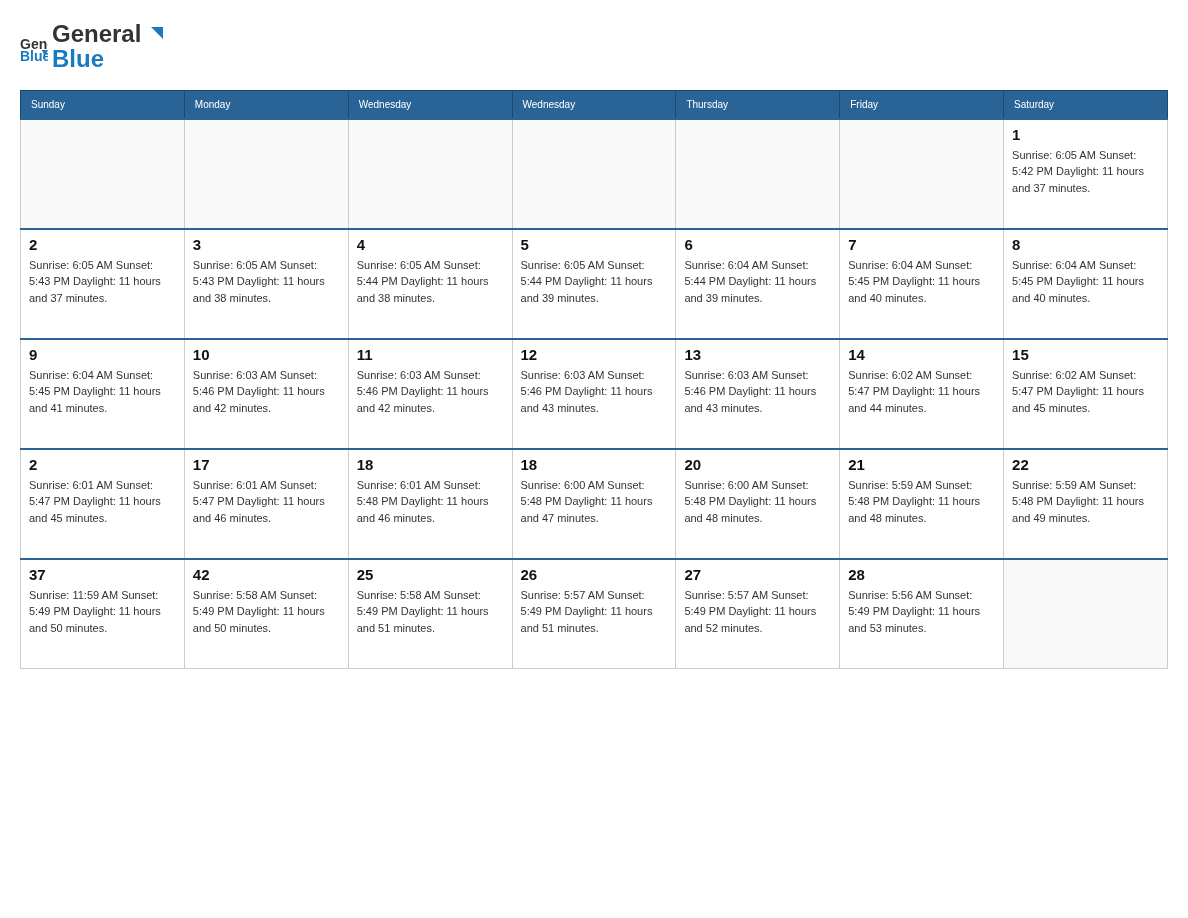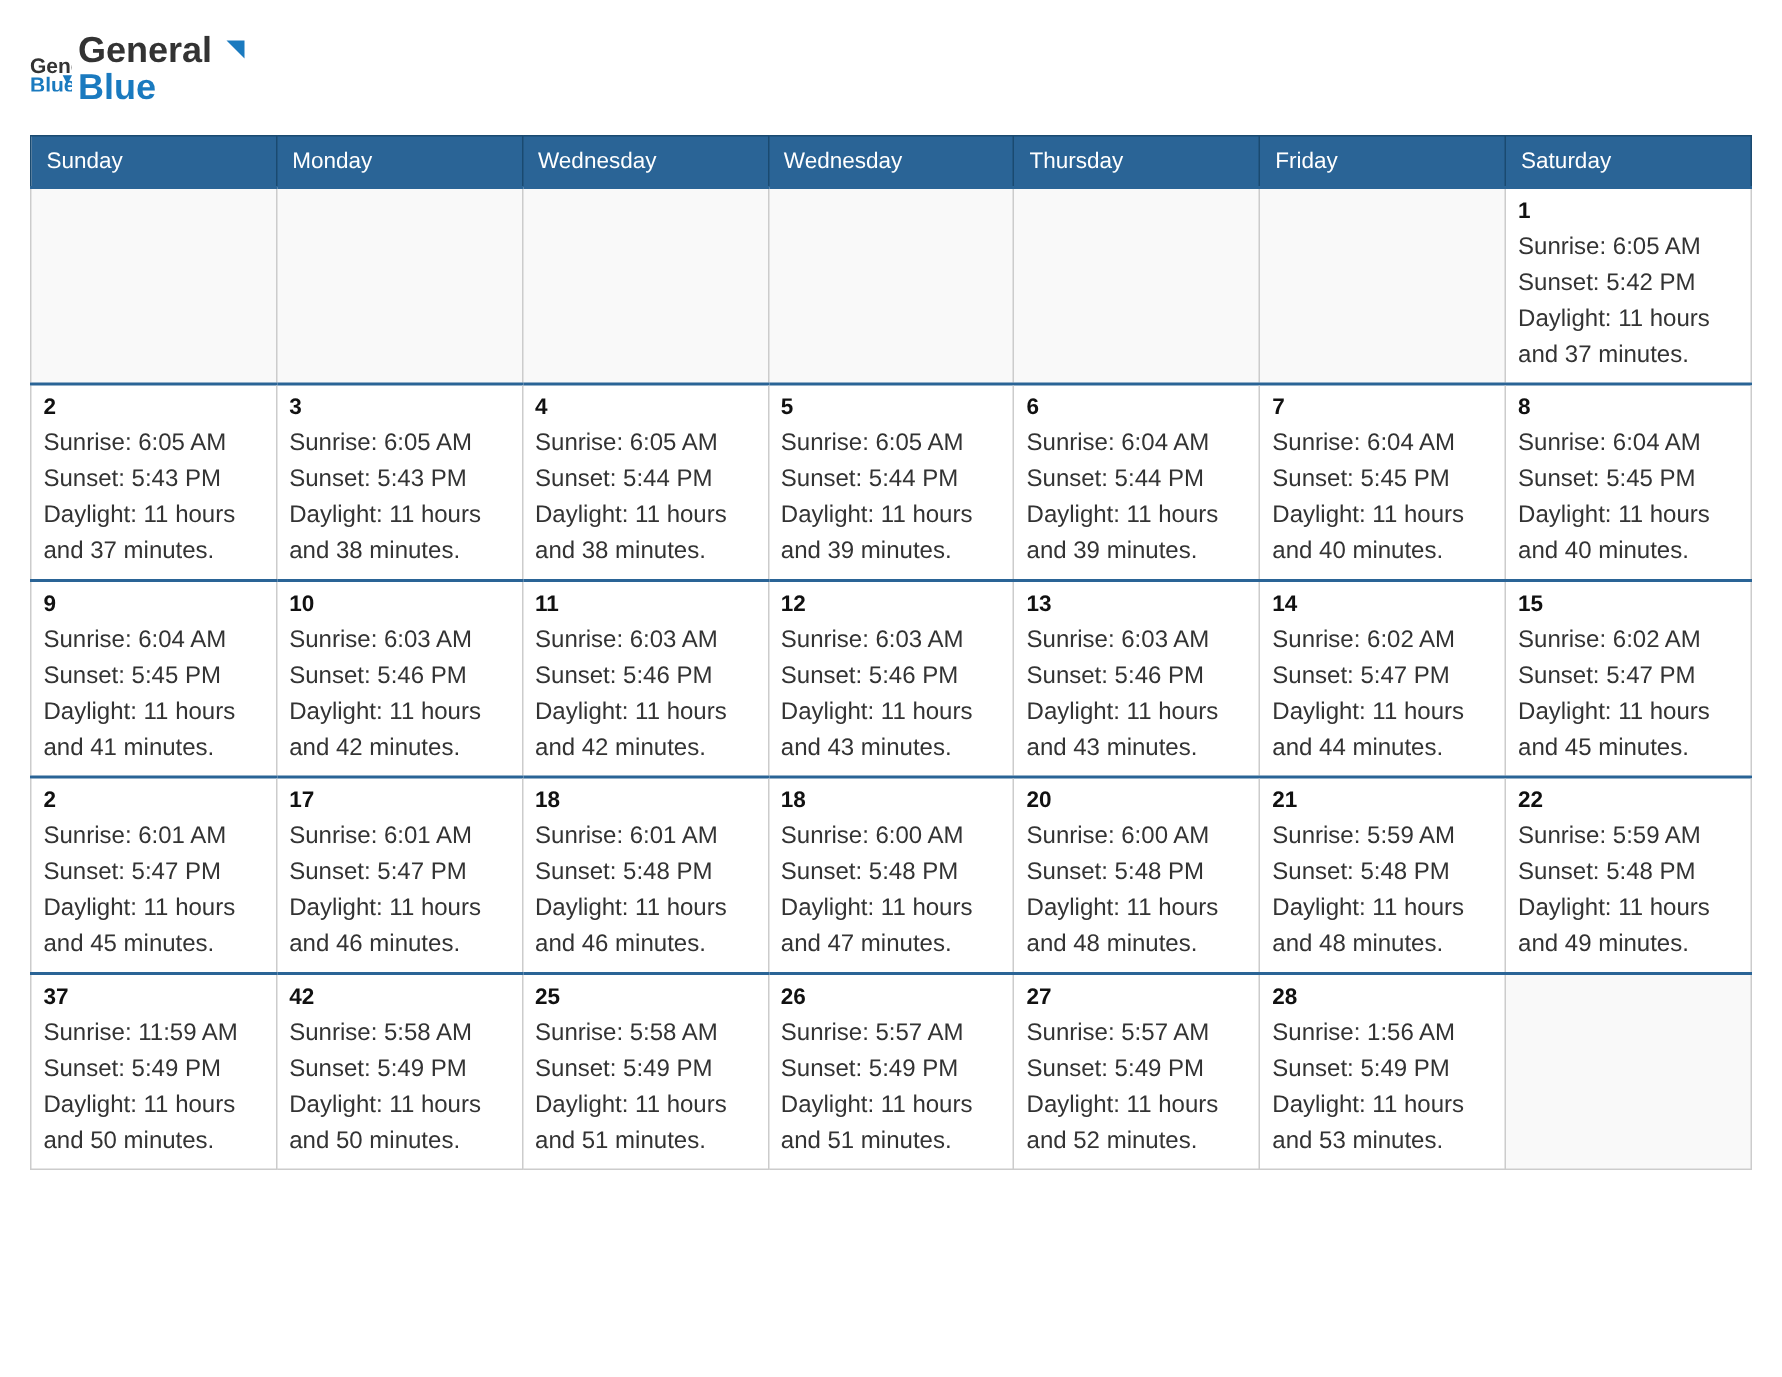--- a/index.html
+++ b/index.html
@@ -40,21 +40,21 @@
       margin-top: 4px;
     }
     .calendar {
       width: 100%;
       border-collapse: collapse;
       border: 1px solid #999;
     }
     .calendar th {
       background: #2a6496;
       color: #fff;
-      font-size: 15px;
+      font-size: 10px;
       font-weight: normal;
       padding: 8px 10px;
       text-align: left;
       border: 1px solid #1a4a70;
     }
     .calendar td {
       width: 14.28%;
       vertical-align: top;
       padding: 6px 8px;
       border: 1px solid #ccc;
@@ -69,21 +69,21 @@
       border-top: 2px solid #2a6496;
     }
     .day-number {
       font-size: 15px;
       font-weight: bold;
       color: #111;
       display: block;
       margin-bottom: 4px;
     }
     .day-info {
-      font-size: 16px;
+      font-size: 11px;
       color: #333;
       line-height: 1.5;
     }
     .empty-cell {
       background: #f9f9f9;
     }
     .row-week td {
       height: 110px;
     }
   </style>
@@ -298,20 +298,20 @@
 Daylight: 11 hours and 51 minutes.</div>
         </td>
         <td>
           <span class="day-number">27</span>
           <div class="day-info">Sunrise: 5:57 AM
 Sunset: 5:49 PM
 Daylight: 11 hours and 52 minutes.</div>
         </td>
         <td>
           <span class="day-number">28</span>
-          <div class="day-info">Sunrise: 1:56 AM
+          <div class="day-info">Sunrise: 5:56 AM
 Sunset: 5:49 PM
 Daylight: 11 hours and 53 minutes.</div>
         </td>
         <td class="empty-cell"></td>
       </tr>
     </tbody>
 </table>
 
 </body></html>

